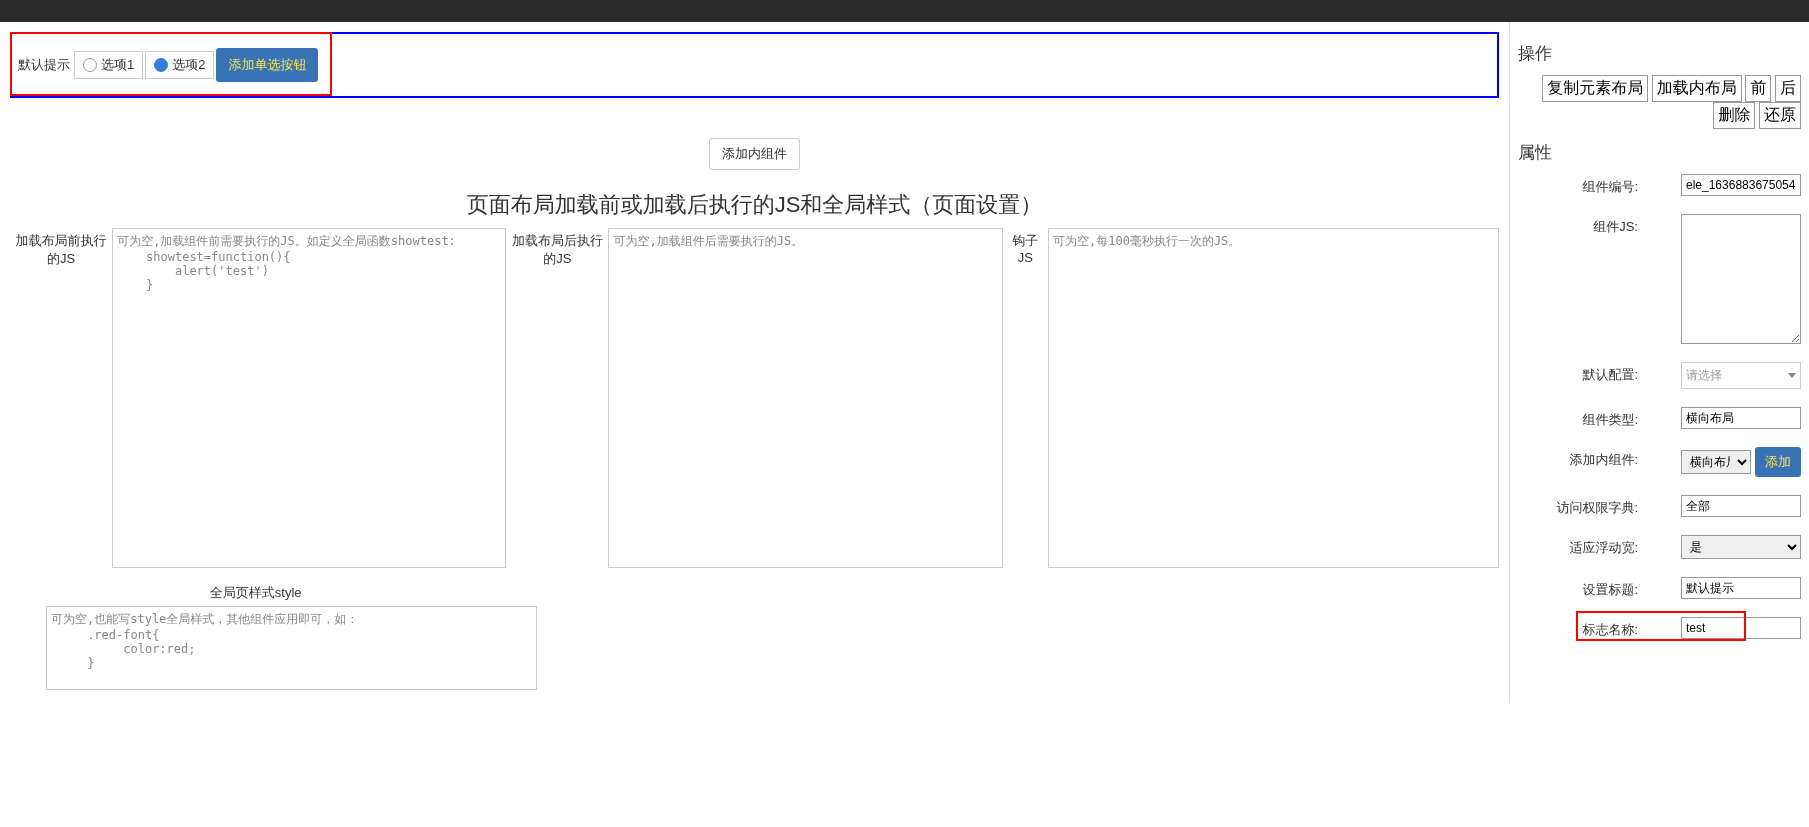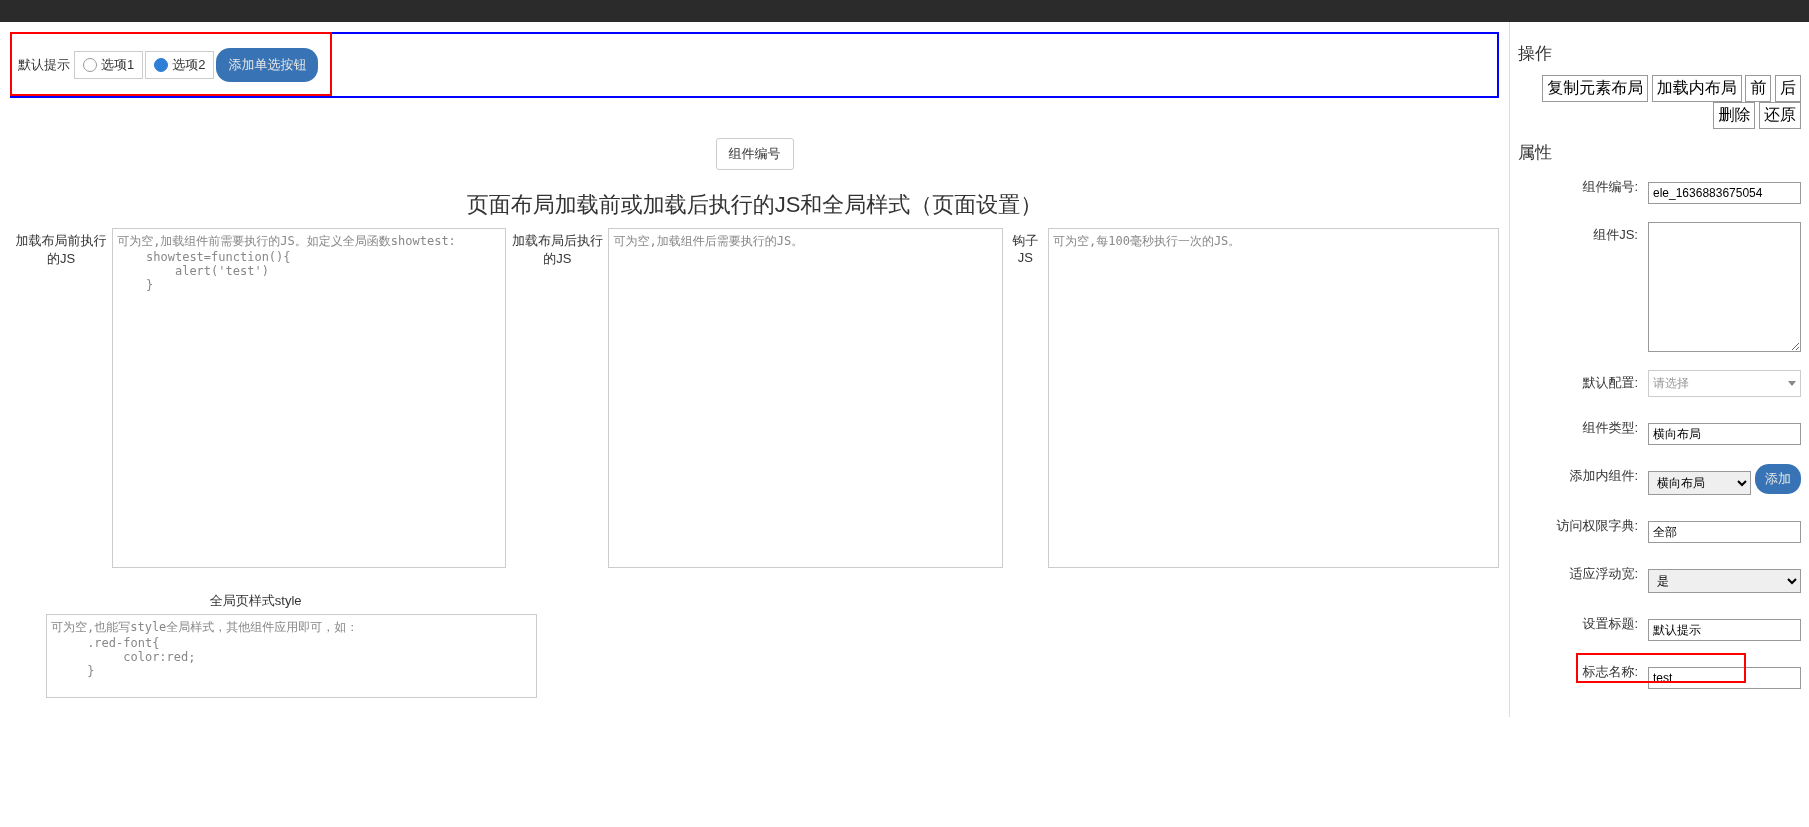--- a/index.html
+++ b/index.html
@@ -29,23 +29,23 @@
     .radio-circle {
       width: 14px; height: 14px; border-radius: 50%;
       border: 1px solid #999; margin-right: 4px;
       display: inline-block;
     }
     .radio-circle.filled {
       background: #2f7ed8; border-color: #2f7ed8;
     }
     
     .btn-primary {
-      background: #3874b5; color: #e5e5e5; border: none;
+      background: #3874b5; color: #fde047; border: none;
       padding: 8px 12px; cursor: pointer; font-size: 13px;
-      border-radius: 14px;
+      border-radius: 3px;
       text-align: right;
     }
     .btn-default {
       background: #fff; color: #333; border: 1px solid #ccc;
       padding: 6px 12px; cursor: pointer; font-size: 13px;
       border-radius: 3px;
     }
     .btn-small {
       background: #fff; border: 1px solid #999; padding: 2px 4px;
       font-size: 16px; cursor: pointer;
@@ -60,43 +60,44 @@
     
     .js-columns { display: flex; width: 100%; gap: 0; }
     .js-col { flex: 1; display: flex; flex-direction: row; }
     .js-col-header { text-align: center; font-size: 13px; padding: 4px; }
     .js-textarea {
       width: 100%; height: 340px; resize: none;
       border: 1px solid #ccc; font-family: monospace; font-size: 12px;
       padding: 4px;
     }
     
-    .style-section { margin-top: 20px; width: 33%; }
+    .style-section { margin-top: 12px; width: 33%; }
     .style-header { text-align: center; font-size: 13px; padding: 4px; }
     .style-textarea {
       width: 100%; height: 84px; resize: none;
       border: 1px solid #ccc; font-family: monospace; font-size: 12px;
       padding: 4px; margin-left: 36px;
     }
     
     .panel-section-title { font-size: 17px; margin: 10px 0; }
     .actions-row { text-align: right; margin-bottom: 12px; }
     
     .prop-row {
       display: flex; align-items: flex-start;
       margin-bottom: 18px;
+      gap: 33px;
     }
     .prop-label {
       width: 130px; text-align: right;
       padding-right: 10px; flex-shrink: 0;
       padding-top: 4px;
     }
     .prop-input, .prop-select {
       flex: 1; border: 1px solid #999; padding: 3px 4px;
-      font-size: 12px; width: 100%; margin-top: 8px;
+      font-size: 12px; width: 100%;
     }
     .prop-textarea {
       flex: 1; border: 1px solid #999; height: 130px;
       font-size: 12px; padding: 3px 4px;
     }
     .prop-select-styled {
       flex: 1; border: 1px solid #ccc; padding: 4px;
       background: #fff; font-size: 12px;
       display: flex; justify-content: space-between; align-items: center;
       color: #999;
@@ -143,21 +144,21 @@
         </label>
         <label class="radio-option">
           <span class="radio-circle filled"></span>
           <span>选项2</span>
         </label>
         <button class="btn-primary">添加单选按钮</button>
       </div>
     </div>
 
     <div class="center-row">
-      <button class="btn-default">组件编号</button>
+      <button class="btn-default">添加内组件</button>
     </div>
 
     <div class="page-settings-title">页面布局加载前或加载后执行的JS和全局样式（页面设置）</div>
 
     <div class="js-columns">
       <div class="js-col">
         <div class="js-col-header">加载布局前执行的JS</div>
         <textarea class="js-textarea" placeholder="可为空,加载组件前需要执行的JS。如定义全局函数showtest:
     showtest=function(){
         alert('test')

